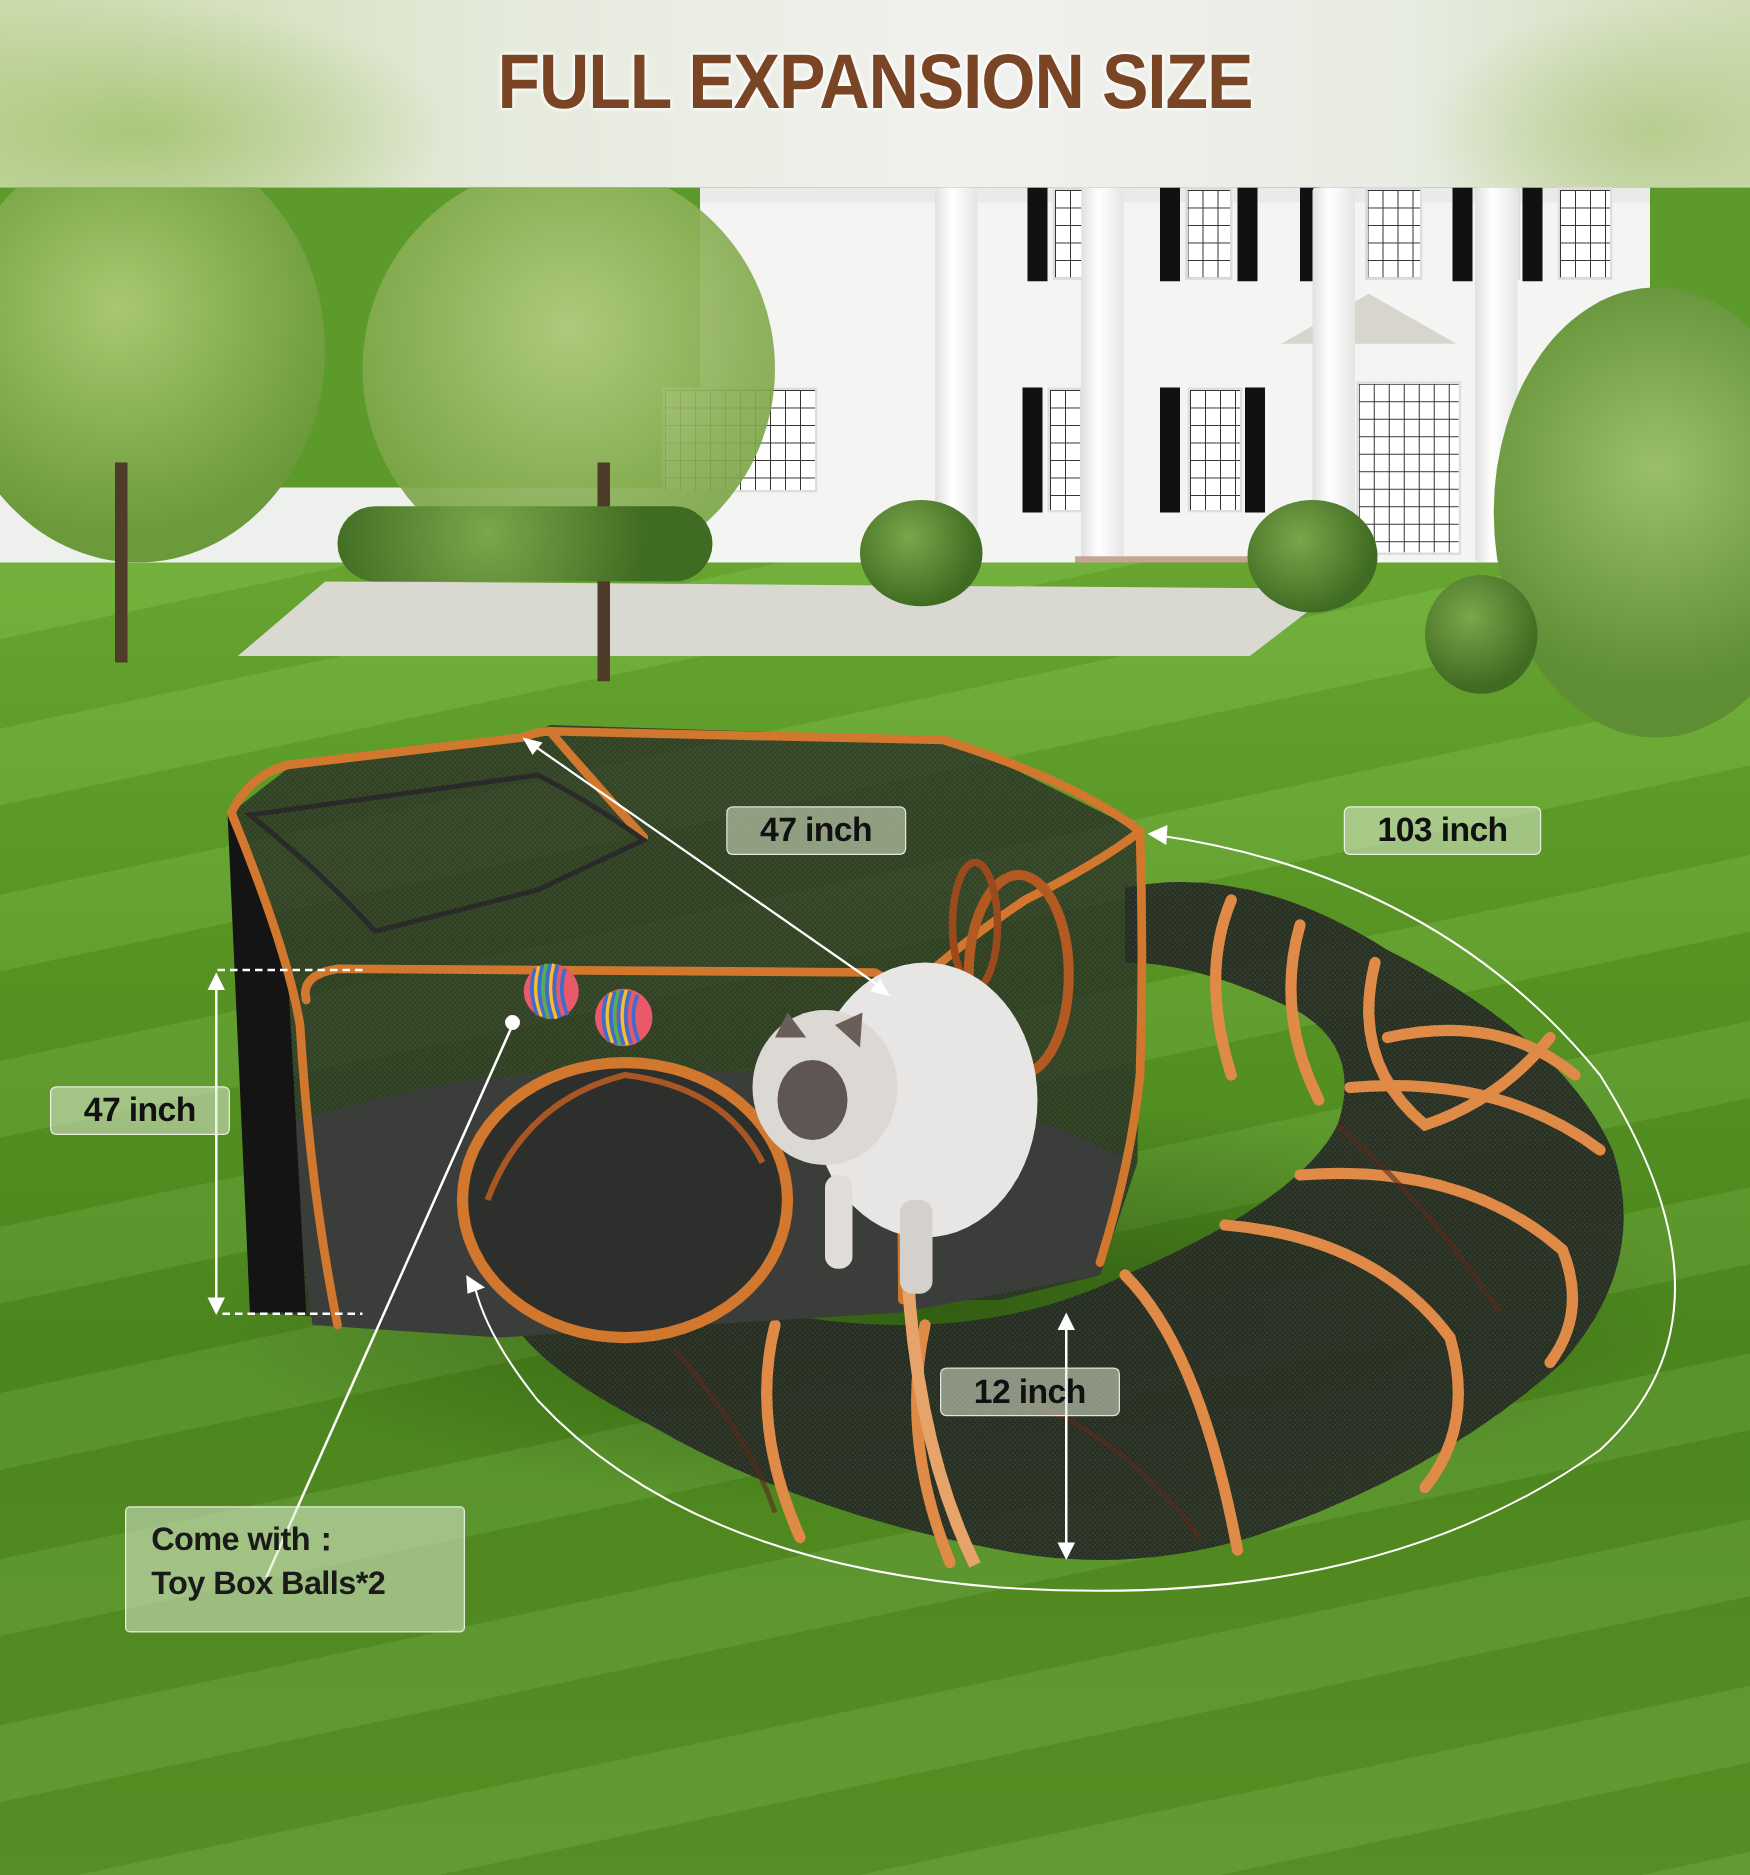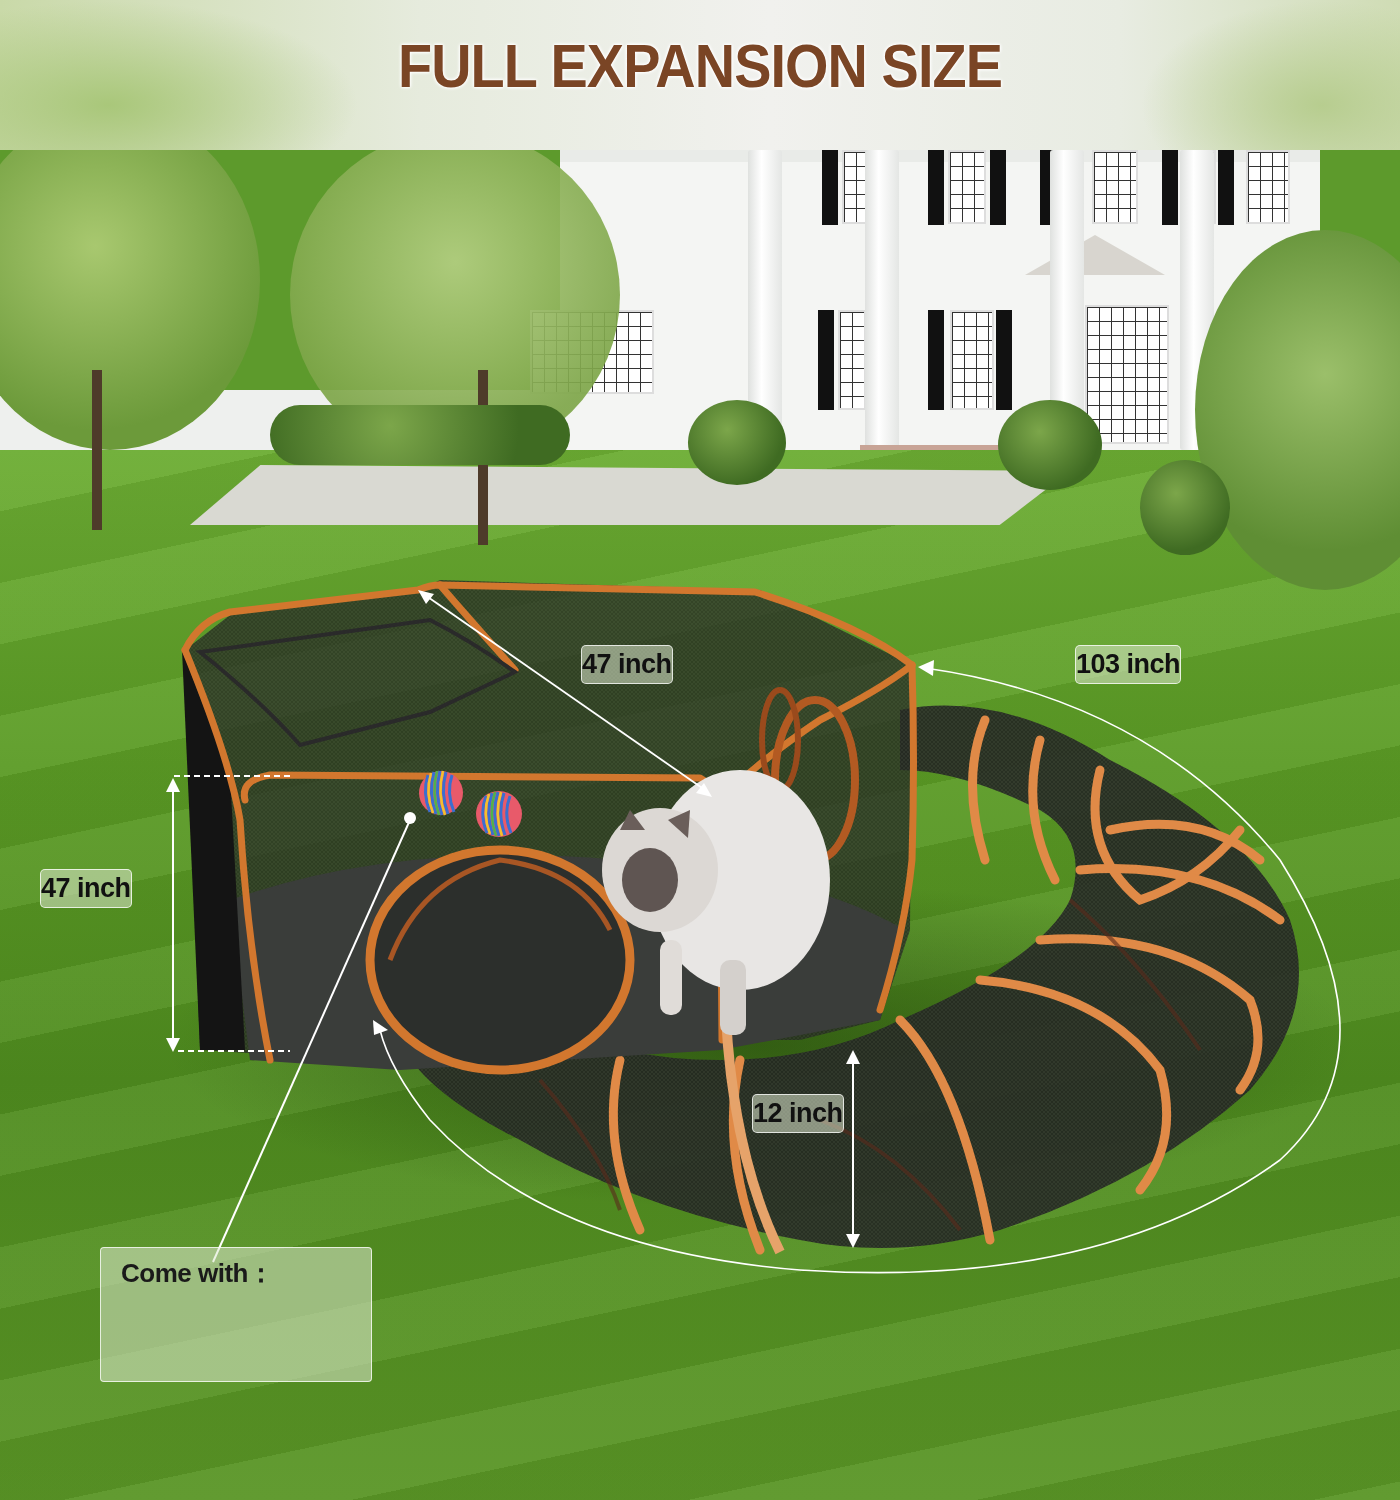--- a/index.html
+++ b/index.html
@@ -46,23 +46,23 @@
   .shrub { position:absolute; border-radius:50%; background:radial-gradient(circle at 40% 35%,#7ca64a,#3f6b22 70%); }
 
   
   .pen-shadow { position:absolute; left:160px; top:880px; width:1200px; height:330px; border-radius:50%;
     background:radial-gradient(ellipse,rgba(30,60,10,0.55),rgba(30,60,10,0) 70%); }
 
   svg.product { position:absolute; left:0; top:0; }
 
   
   .dim-label { position:absolute; background:rgba(220,232,205,0.55); border:1.5px solid rgba(255,255,255,0.75);
-    border-radius:5px; padding:3px 0; font-weight:bold; font-size:27px; color:#111; white-space:nowrap;
+    border-radius:5px; padding:3px 26px; font-weight:bold; font-size:27px; color:#111; white-space:nowrap;
     font-family:"Liberation Sans", sans-serif; letter-spacing:-0.5px; }
-  .note-box { position:absolute; left:100px; top:1247px; width:272px; height:135px;
+  .note-box { position:absolute; left:100px; top:1205px; width:272px; height:101px;
     background:rgba(220,232,205,0.55); border:1.5px solid rgba(255,255,255,0.75); border-radius:4px;
     padding:8px 0 0 20px; box-sizing:border-box; }
   .note-line { display:block; font-weight:bold; font-size:26px; line-height:35px; color:#1a1a1a; letter-spacing:-0.5px; }
 </style>
 </head>
 <body>
 
 <div class="sky"></div>
 <div class="sky-blur-tree-l"></div>
 <div class="sky-blur-tree-r"></div>
@@ -238,13 +238,14 @@
   </g>
 </svg>
 
 <div class="dim-label" style="left:581px;top:645px">47 inch</div>
 <div class="dim-label" style="left:1075px;top:645px">103 inch</div>
 <div class="dim-label" style="left:40px;top:869px">47 inch</div>
 <div class="dim-label" style="left:752px;top:1094px">12 inch</div>
 
 <div class="note-box">
   <span class="note-line">Come with：</span>
+  <span class="note-line">Toy Box Balls*2</span>
 </div>
 
 </body></html>

